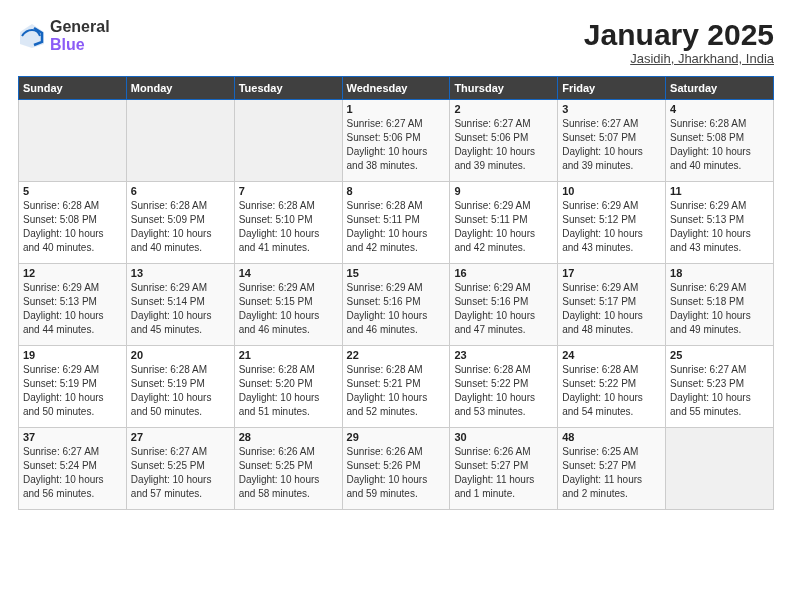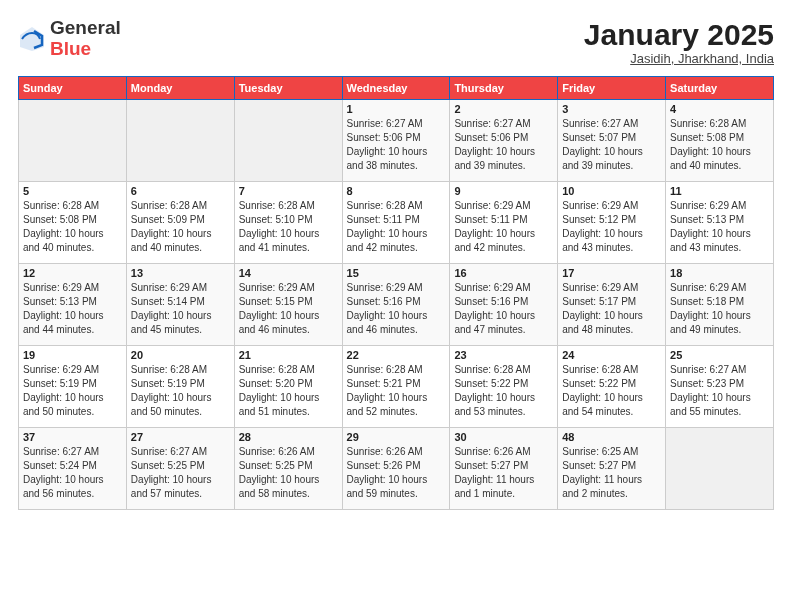--- a/index.html
+++ b/index.html
@@ -21,26 +21,26 @@
       justify-content: space-between;
       align-items: flex-start;
       margin-bottom: 10px;
     }
     .logo {
       display: flex;
       align-items: center;
       gap: 4px;
     }
     .logo-text {
-      font-size: 19px;
+      font-size: 16px;
       font-weight: bold;
       line-height: 1.1;
     }
     .logo-general { color: #333; }
-    .logo-blue { color: #ef4444; }
+    .logo-blue { color: #8b5cf6; }
     .logo-icon {
       width: 28px;
       height: 28px;
     }
     .title-block {
       text-align: right;
     }
     .calendar-title {
       font-size: 30px;
       font-weight: bold;
@@ -51,21 +51,21 @@
       font-size: 13px;
       color: #444;
       text-decoration: underline;
     }
     .calendar {
       width: 100%;
       border-collapse: collapse;
       table-layout: fixed;
     }
     .calendar th {
-      background: #ef4444;
+      background: #404040;
       color: #fff;
       font-size: 11px;
       font-weight: bold;
       padding: 5px 4px;
       text-align: left;
       border: 1px solid #1565C0;
     }
     .calendar td {
       border: 1px solid #ccc;
       vertical-align: top;

